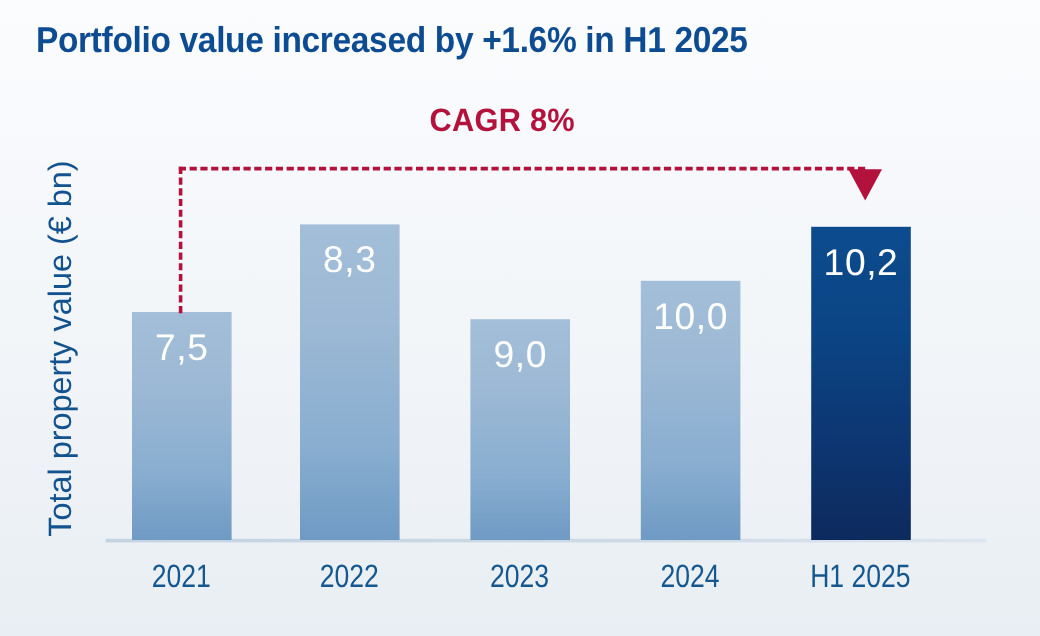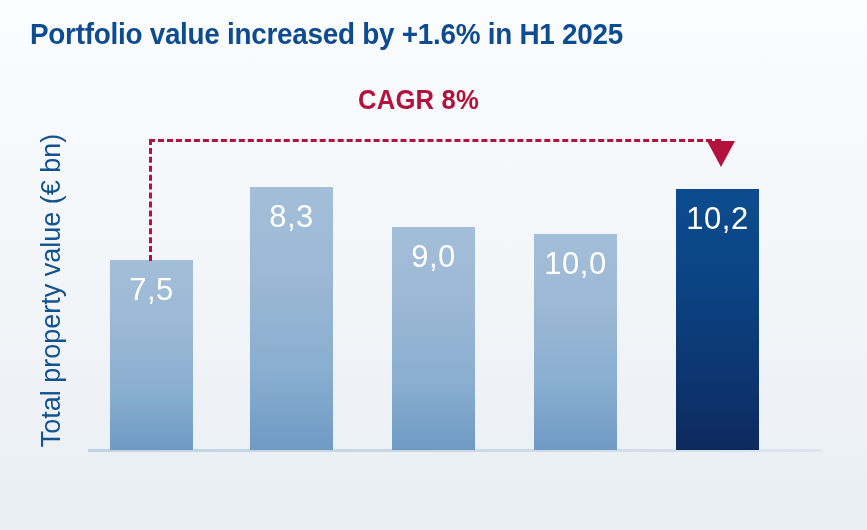--- a/index.html
+++ b/index.html
@@ -182,34 +182,41 @@
     <div class="bars-layer">
 
       <div class="bar bar-light" style="left:22px; height:190px;">
         <div class="bar-value">7,5</div>
       </div>
 
       <div class="bar bar-light" style="left:162px; height:263px;">
         <div class="bar-value">8,3</div>
       </div>
 
-      <div class="bar bar-light" style="left:304px; height:223px;">
+      <div class="bar bar-light" style="left:304px; height:184px;">
         <div class="bar-value">9,0</div>
       </div>
 
       <div class="bar bar-light" style="left:446px; height:216px;">
         <div class="bar-value">10,0</div>
       </div>
 
       <div class="bar bar-dark" style="left:588px; height:261px;">
         <div class="bar-value">10,2</div>
       </div>
 
     </div>
   </div>
 
+  <div class="x-labels">
+    <div class="x-label" style="left:3px;">2021</div>
+    <div class="x-label" style="left:143px;">2022</div>
+    <div class="x-label" style="left:285px;">2023</div>
+    <div class="x-label" style="left:427px;">2024</div>
+    <div class="x-label" style="left:569px;">H1 2025</div>
+  </div>
 
   <div class="cagr-vline"></div>
   <div class="cagr-hline"></div>
   <div class="cagr-arrow"></div>
   <div class="cagr-label">CAGR 8%</div>
 
 </div>
 
 </body></html>

